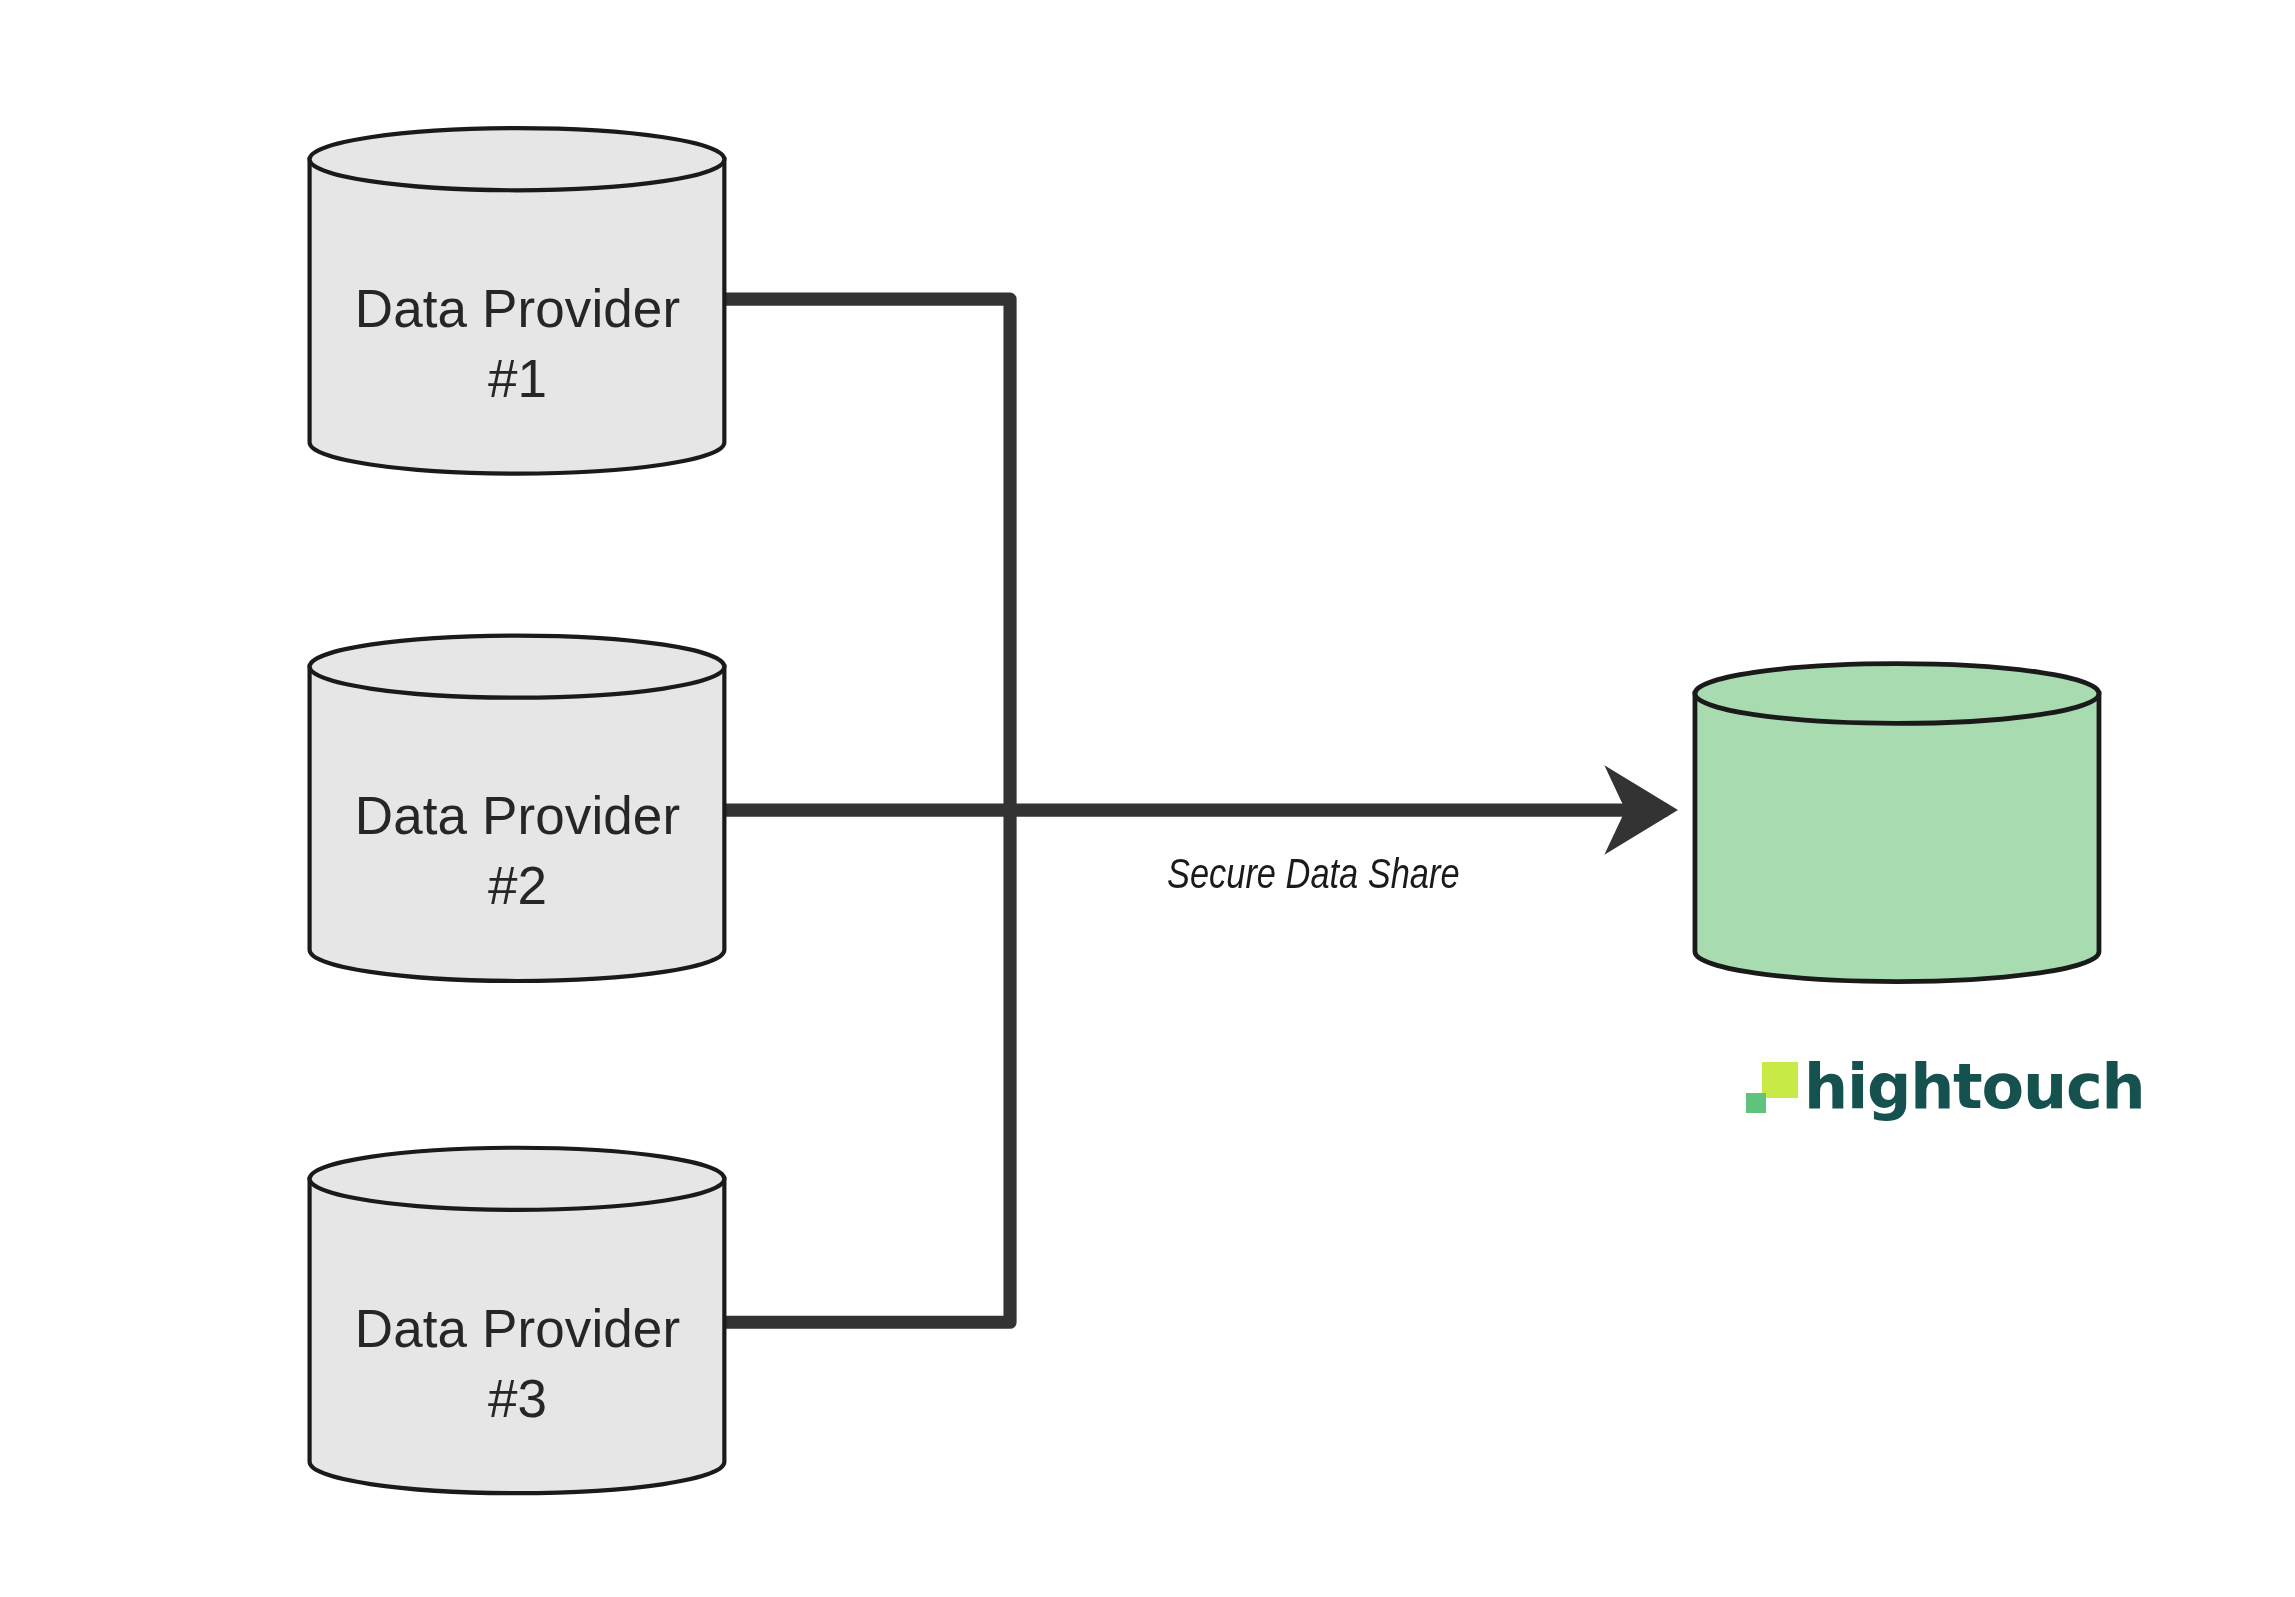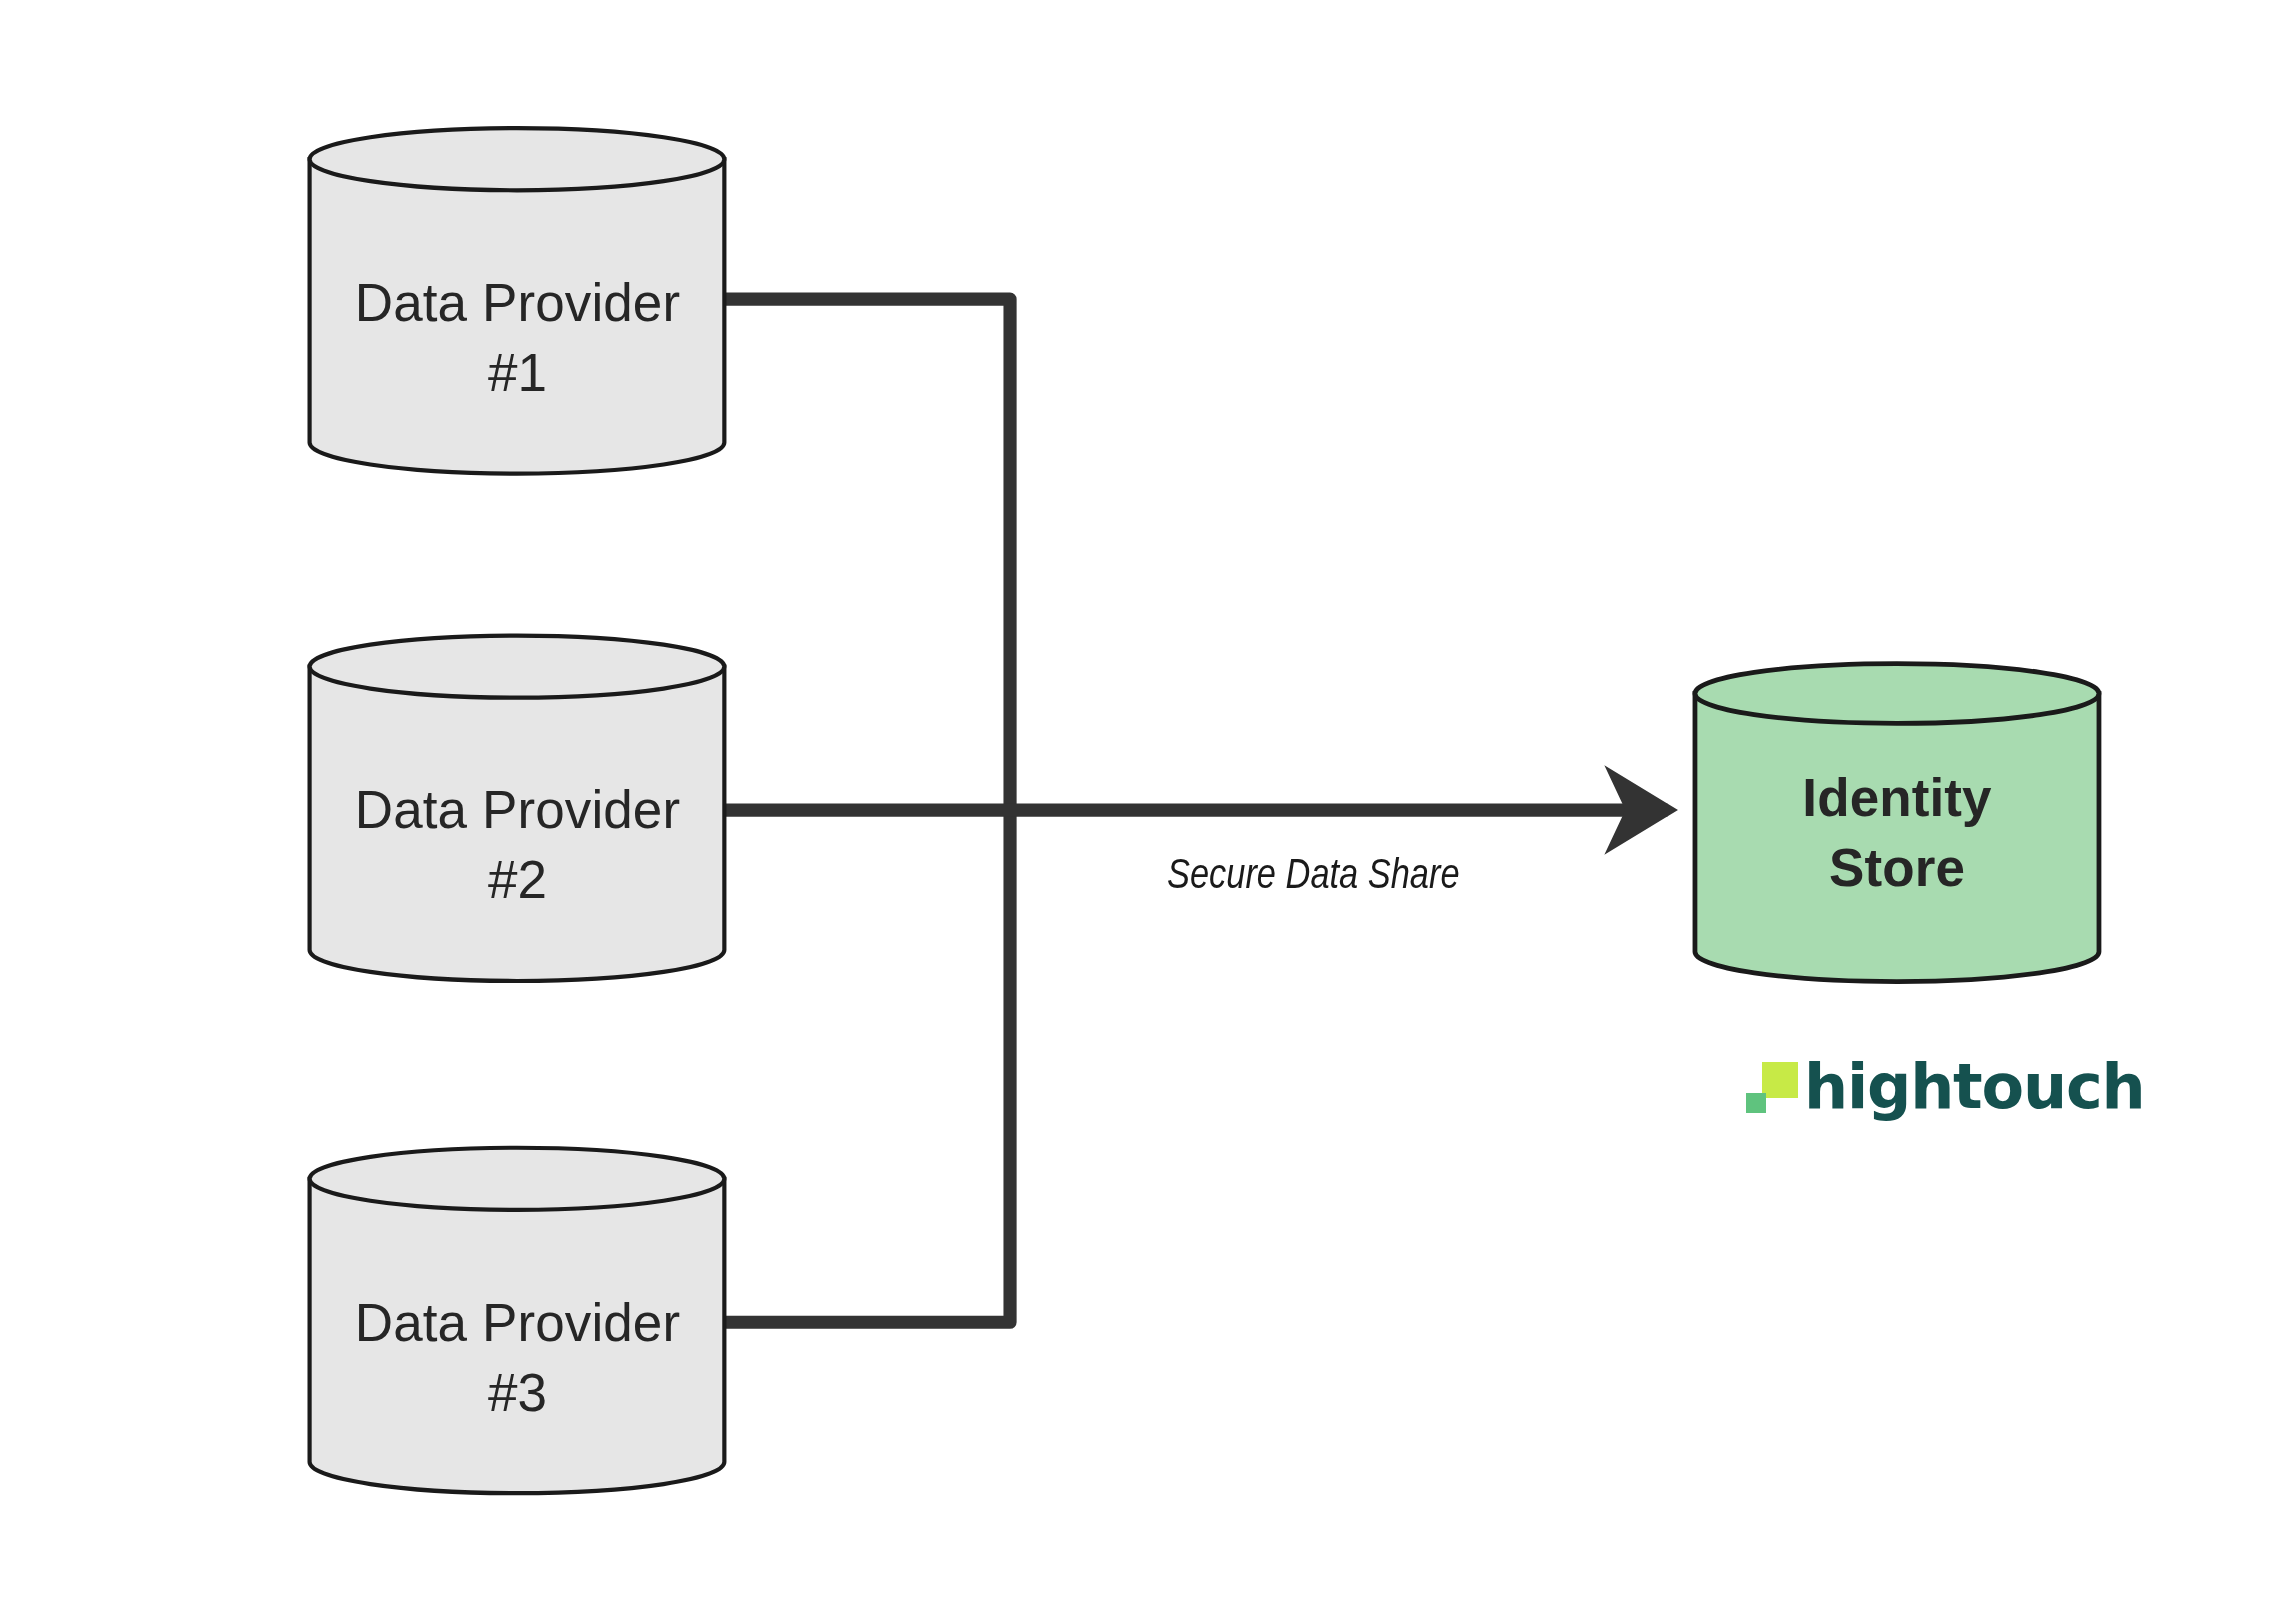--- a/index.html
+++ b/index.html
@@ -32,20 +32,21 @@
     color: #262626;
     line-height: 1.32;
     white-space: pre-line;
     pointer-events: none;
     font-family: "Liberation Sans", "DejaVu Sans", sans-serif;
   }
   .provider-label {
     font-size: 53px;
     font-weight: 400;
     letter-spacing: 0.1px;
+    margin-top: 6px;
   }
   .store-label {
     font-size: 53px;
     font-weight: 700;
     letter-spacing: 0.1px;
   }
   .edge-label {
     position: absolute;
     color: #1a1a1a;
     font-size: 43px;
@@ -134,22 +135,20 @@
 
   <div class="node-label provider-label" style="left:310px; top:268px; width:415px;">Data Provider
 #1</div>
 
   <div class="node-label provider-label" style="left:310px; top:775px; width:415px;">Data Provider
 #2</div>
 
   <div class="node-label provider-label" style="left:310px; top:1288px; width:415px;">Data Provider
 #3</div>
 
-  <div class="node-label store-label" style="left:1695px; top:763px; width:404px;">Identity
-Store</div>
 
   <div class="edge-label" style="left:1167px; top:849px;">Secure Data Share</div>
 
   <div class="logo-wrap" style="left:1746px; top:1056px;">
     <span class="logo-mark">
       <span class="sq-lime" style="background: rgb(199, 234, 70);"></span>
       <span class="sq-green" style="background: rgb(95, 195, 126);"></span>
     </span>
     <span class="logo-word" style="color: rgb(21, 81, 79);">hightouch</span>
   </div>

